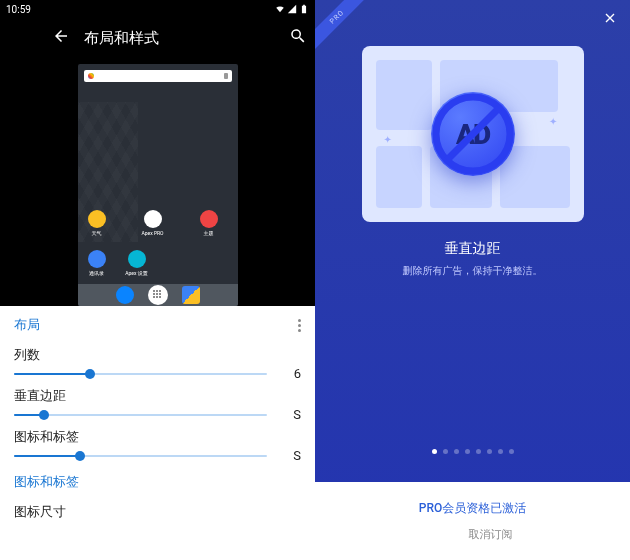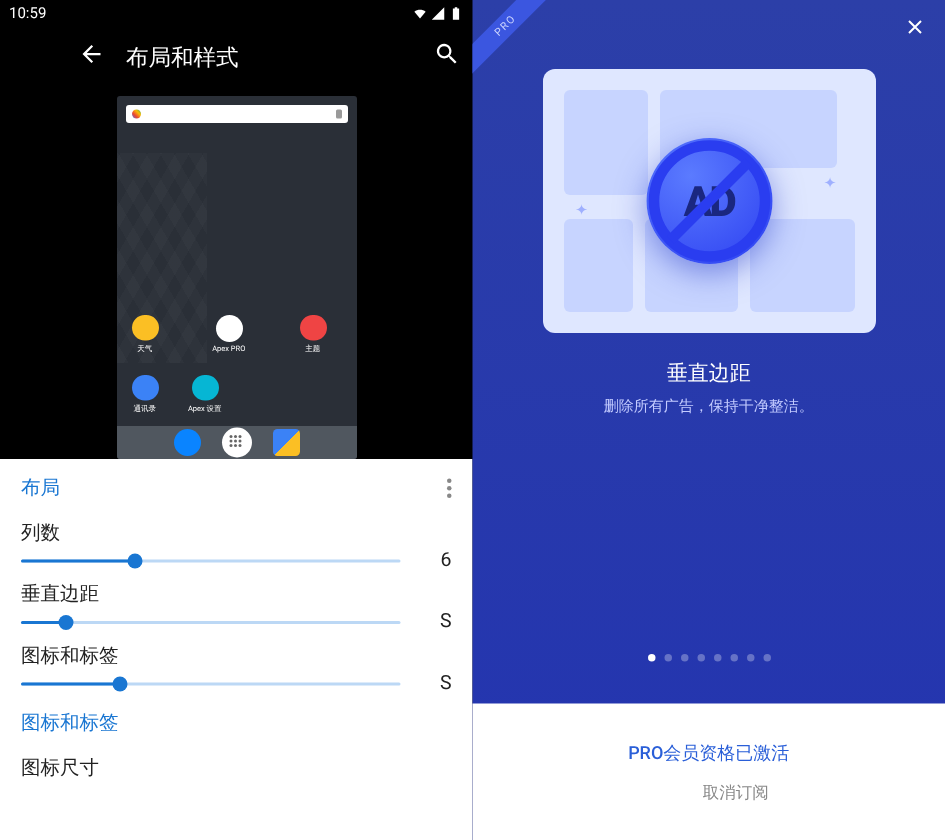--- a/index.html
+++ b/index.html
@@ -75,21 +75,21 @@
 .adcircle .slash circle { fill: none; stroke: #2a3df0; stroke-width: 7; }
 .adcircle .slash line { stroke: #2a3df0; stroke-width: 7; }
 
 .rtitle { text-align: center; font-size: 14px; margin-top: 18px; }
 .rdesc { text-align: center; font-size: 10px; color: #c3cbff; margin-top: 6px; }
 
 .dots { display: flex; gap: 6px; justify-content: center; margin-top: auto; margin-bottom: 28px; }
 .dots span { width: 5px; height: 5px; border-radius: 50%; background: rgba(255,255,255,.3); }
 .dots span.active { background: #fff; }
 
-.footer { height: 91px; background: #fff; display: flex; flex-direction: column; align-items: center; justify-content: center; gap: 10px; }
+.footer { height: 78px; background: #fff; display: flex; flex-direction: column; align-items: center; justify-content: center; gap: 10px; }
 .footer .pro-status { color: #2a5fd8; font-size: 12px; font-weight: 500; }
 .footer .cancel { color: #888; font-size: 11px; margin-left: 36px; }
 </style>
 </head>
 <body>
 
 <div class="left">
   <div class="statusbar">
     <span class="time">10:59</span>
     <span class="sys">

